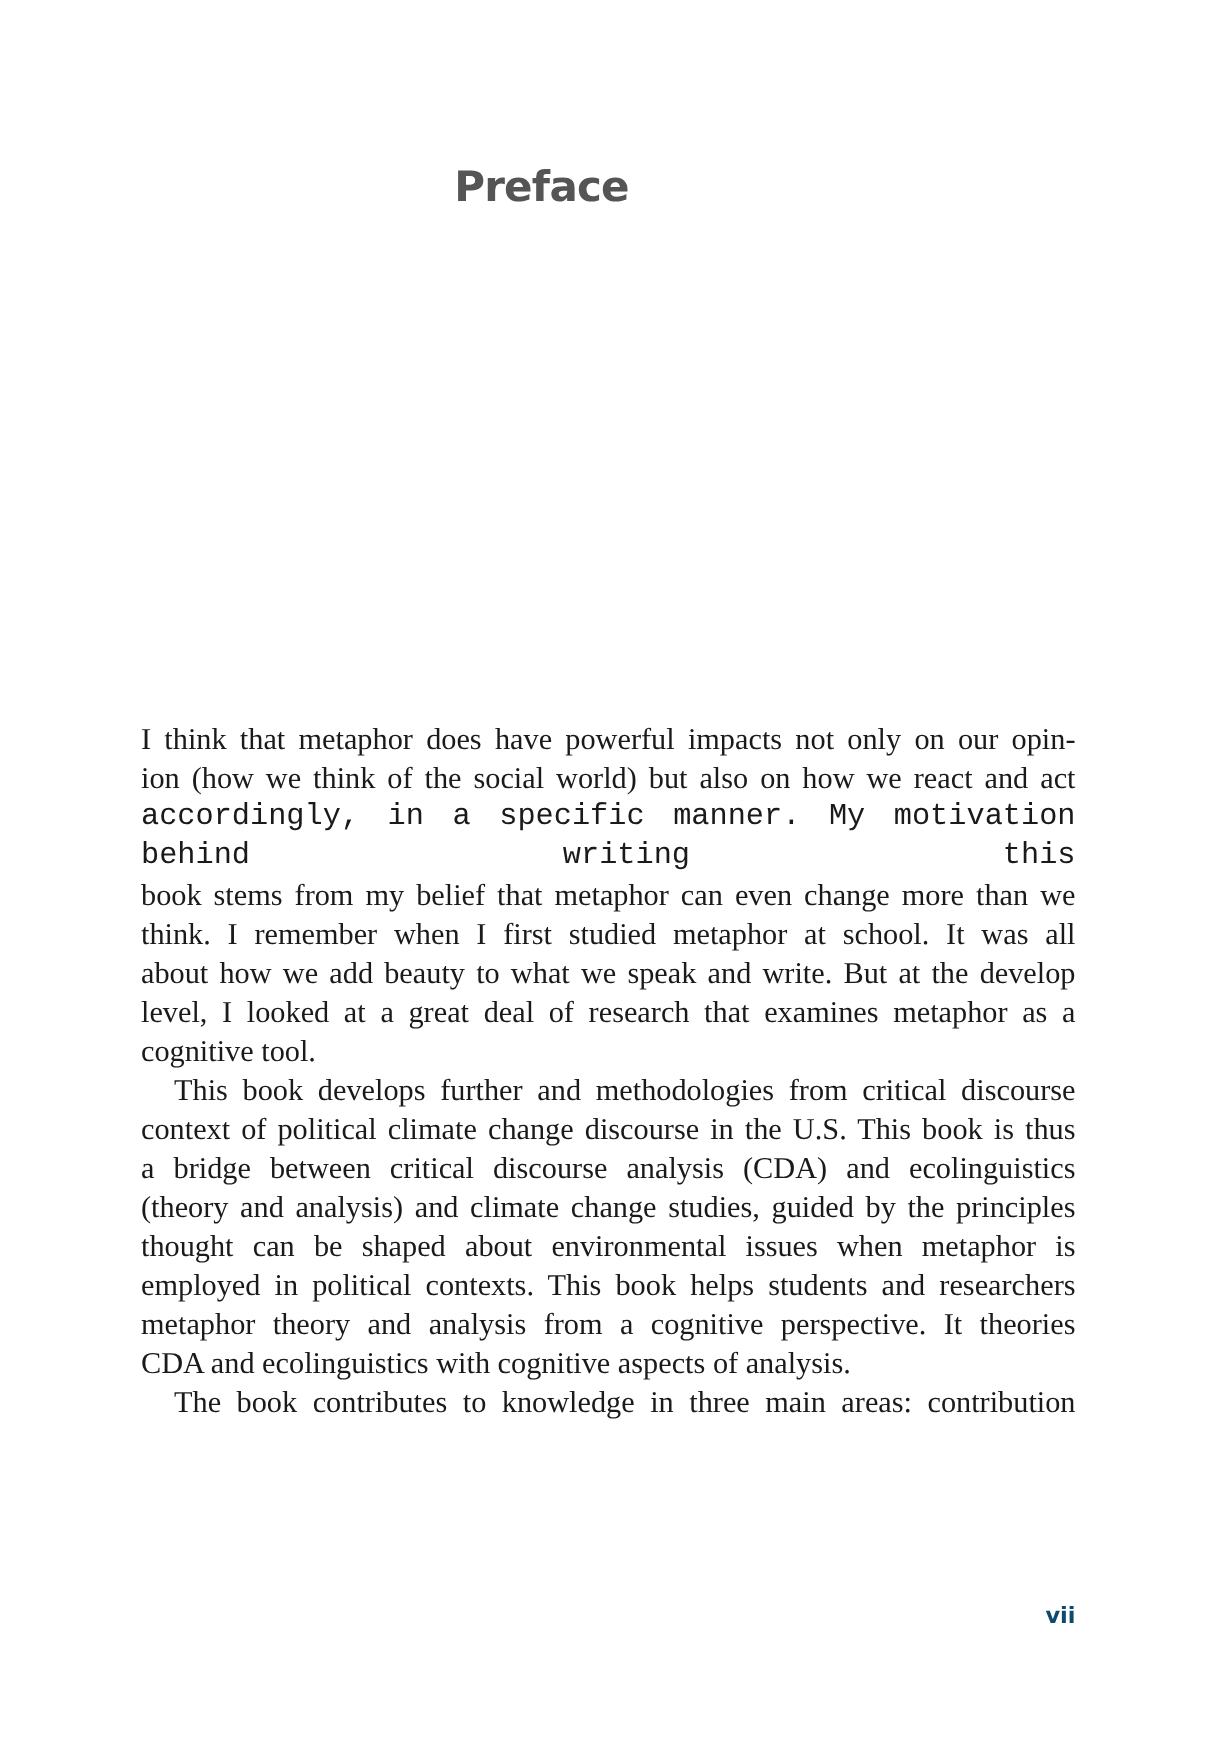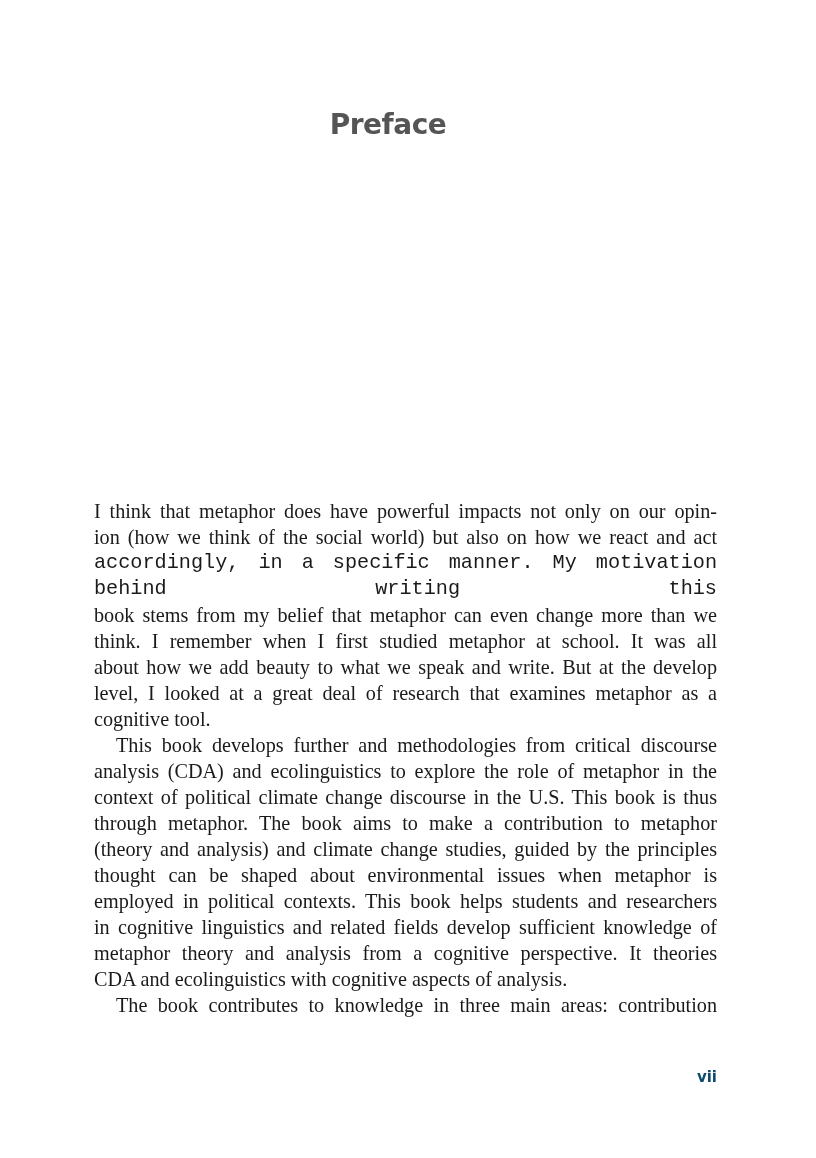--- a/index.html
+++ b/index.html
@@ -1,26 +1,26 @@
 <!DOCTYPE html>
 <html><head>
 <meta charset="utf-8">
 <style>
   html, body { margin: 0; padding: 0; background: #ffffff; }
   body { width: 816px; height: 1158px; position: relative; overflow: hidden; }
   .title {
     position: absolute; left: 0; width: 722px; top: 108px;
     text-align: center;
     font-family: "DejaVu Sans", sans-serif; font-weight: bold;
-    font-size: 28px; color: #555555; letter-spacing: -0.5px; margin-left: 27px;
+    font-size: 28px; color: #555555; letter-spacing: -0.5px;
   }
   .body-text {
     position: absolute; left: 94px; width: 623px; top: 480px;
     font-family: "Liberation Serif", serif; font-size: 20.2px;
-    line-height: 26px; color: #1a1a1a; margin-top: 18px;
+    line-height: 26px; color: #1a1a1a;
   }
   .para { margin: 0; text-align: justify; text-align-last: justify; }
   .line { display: block; text-align: justify; text-align-last: justify; white-space: nowrap; }
   .line.last { text-align-last: left; }
   .indent { padding-left: 22px; }
   .page-num {
     position: absolute; right: 99px; top: 1068px;
     font-family: "DejaVu Sans", sans-serif; font-weight: bold;
     font-size: 15px; color: #0c4a6e;
   }
@@ -36,27 +36,25 @@
     <span class="line" style="white-space: normal; text-align-last: justify;">ion (how we think of the social world) but also on how we react and act</span>
     <span class="line" style="white-space: normal; text-align-last: justify; font-family: Liberation Mono, monospace;">accordingly, in a specific manner. My motivation behind writing this</span>
     <span class="line" style="white-space: normal; text-align-last: justify;">book stems from my belief that metaphor can even change more than we</span>
     <span class="line" style="white-space: normal; text-align-last: justify;">think. I remember when I first studied metaphor at school. It was all</span>
     <span class="line" style="white-space: normal; text-align-last: justify;">about how we add beauty to what we speak and write. But at the develop</span>
     <span class="line" style="white-space: normal; text-align-last: justify;">level, I looked at a great deal of research that examines metaphor as a</span>
     <span class="line last">cognitive tool.</span>
   </div>
   <div class="para">
     <span class="line indent" style="white-space: normal; text-align-last: justify;">This book develops further and methodologies from critical discourse</span>
-    <span class="line" style="white-space: normal; text-align-last: justify;">analysis (CDA) and ecolinguistics to explore the role of metaphor in the</span>
     <span class="line" style="white-space: normal; text-align-last: justify;">context of political climate change discourse in the U.S. This book is thus</span>
-    <span class="line" style="white-space: normal; text-align-last: justify;">through metaphor. The book aims to make a contribution to metaphor</span>
+    <span class="line" style="white-space: normal; text-align-last: justify;">a bridge between critical discourse analysis (CDA) and ecolinguistics</span>
     <span class="line" style="white-space: normal; text-align-last: justify;">(theory and analysis) and climate change studies, guided by the principles</span>
     <span class="line" style="white-space: normal; text-align-last: justify;">thought can be shaped about environmental issues when metaphor is</span>
     <span class="line" style="white-space: normal; text-align-last: justify;">employed in political contexts. This book helps students and researchers</span>
-    <span class="line" style="white-space: normal; text-align-last: justify;">in cognitive linguistics and related fields develop sufficient knowledge of</span>
     <span class="line" style="white-space: normal; text-align-last: justify;">metaphor theory and analysis from a cognitive perspective. It theories</span>
     <span class="line last">CDA and ecolinguistics with cognitive aspects of analysis.</span>
   </div>
   <div class="para">
     <span class="line indent" style="white-space: normal; text-align-last: justify;">The book contributes to knowledge in three main areas: contribution</span>
   </div>
 </div>
 
 <div class="page-num">vii</div>
 

